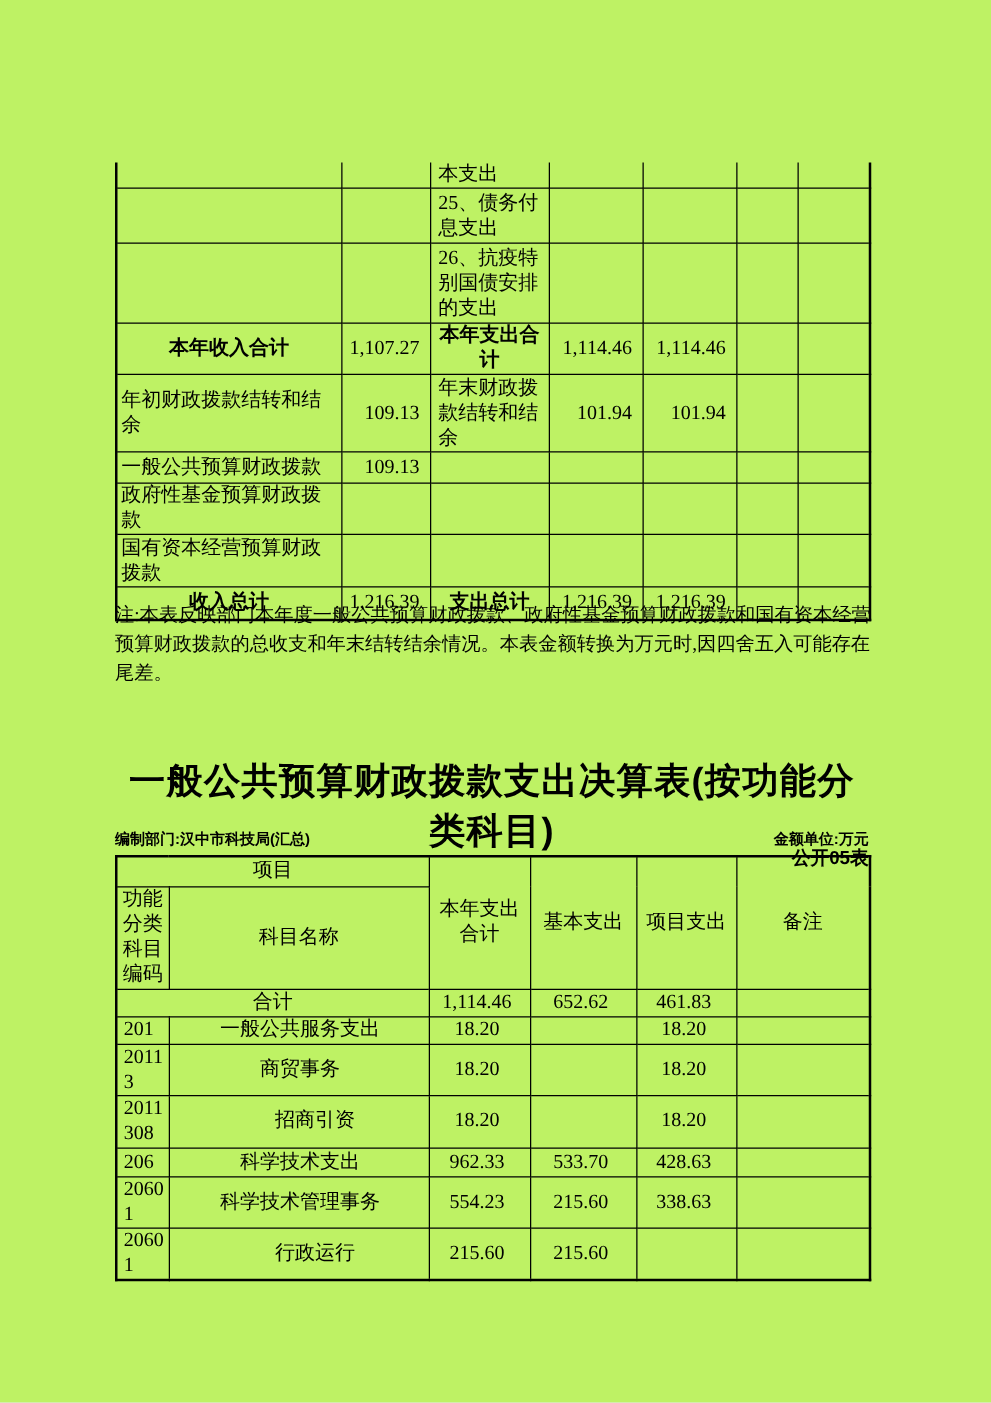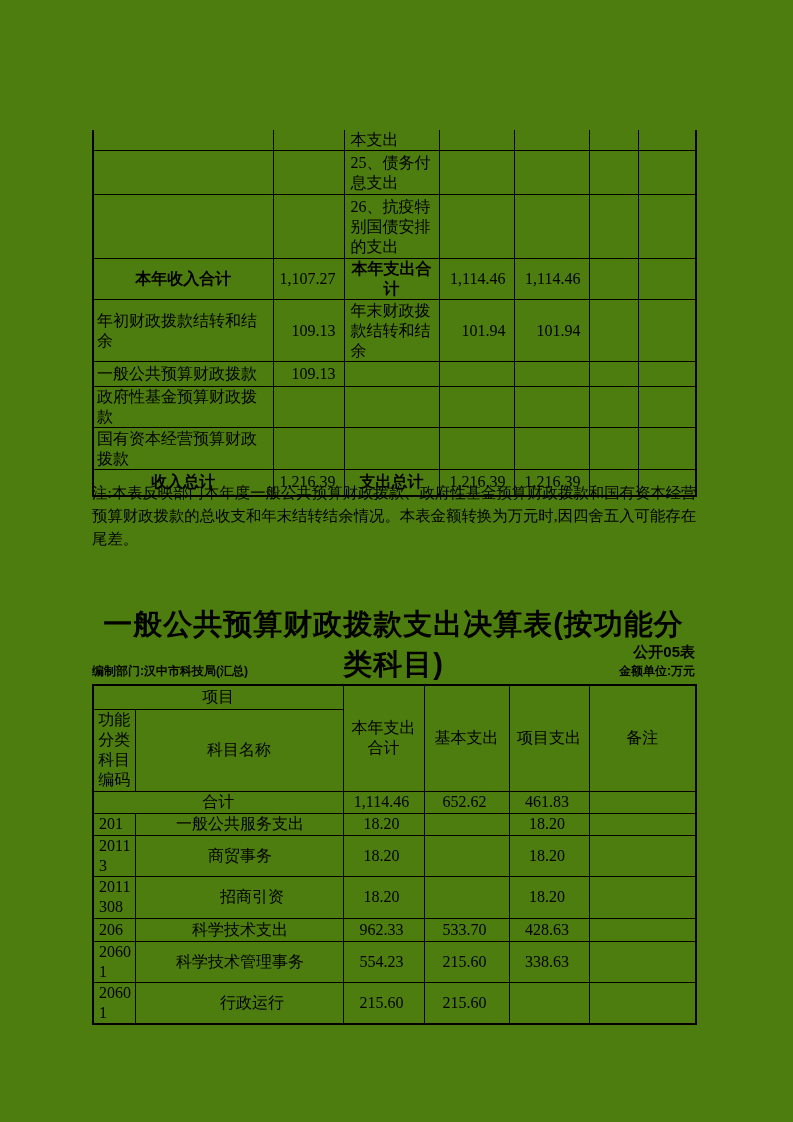--- a/index.html
+++ b/index.html
@@ -1,19 +1,19 @@
 <!DOCTYPE html>
 <html><head>
 <meta charset="utf-8">
 <style>
   html,body{margin:0;padding:0;background:#e8e8e8;}
   .page{
     position:relative;
     width:793px;height:1122px;
-    background:#4d7c0f;
+    background:#bef264;
     font-family:"Liberation Serif","DejaVu Serif",serif;
     color:#000;
     overflow:hidden;
   }
   table{border-collapse:collapse;table-layout:fixed;}
   td{
     border:1px solid #000;
     font-size:16px;
     line-height:20px;
     padding:0 4px;
@@ -39,21 +39,21 @@
     position:absolute;left:92px;top:481px;width:612px;
     font-size:15.4px;line-height:23px;text-align:left;
   }
   
   .hsans{font-family:"Liberation Sans","DejaVu Sans",sans-serif;font-weight:bold;}
   .title2{
     position:absolute;left:92px;top:605px;width:603px;
     text-align:center;font-size:29px;letter-spacing:1px;
   }
   .tablenum{
-    position:absolute;left:92px;top:643px;width:603px;
+    position:absolute;left:92px;top:677px;width:603px;
     text-align:right;font-size:15px;
   }
   .metarow{
     position:absolute;left:92px;top:663px;width:603px;
     display:flex;justify-content:space-between;font-size:12px;
   }
   
   .t2{
     position:absolute;left:92px;top:684px;
     width:603px;

